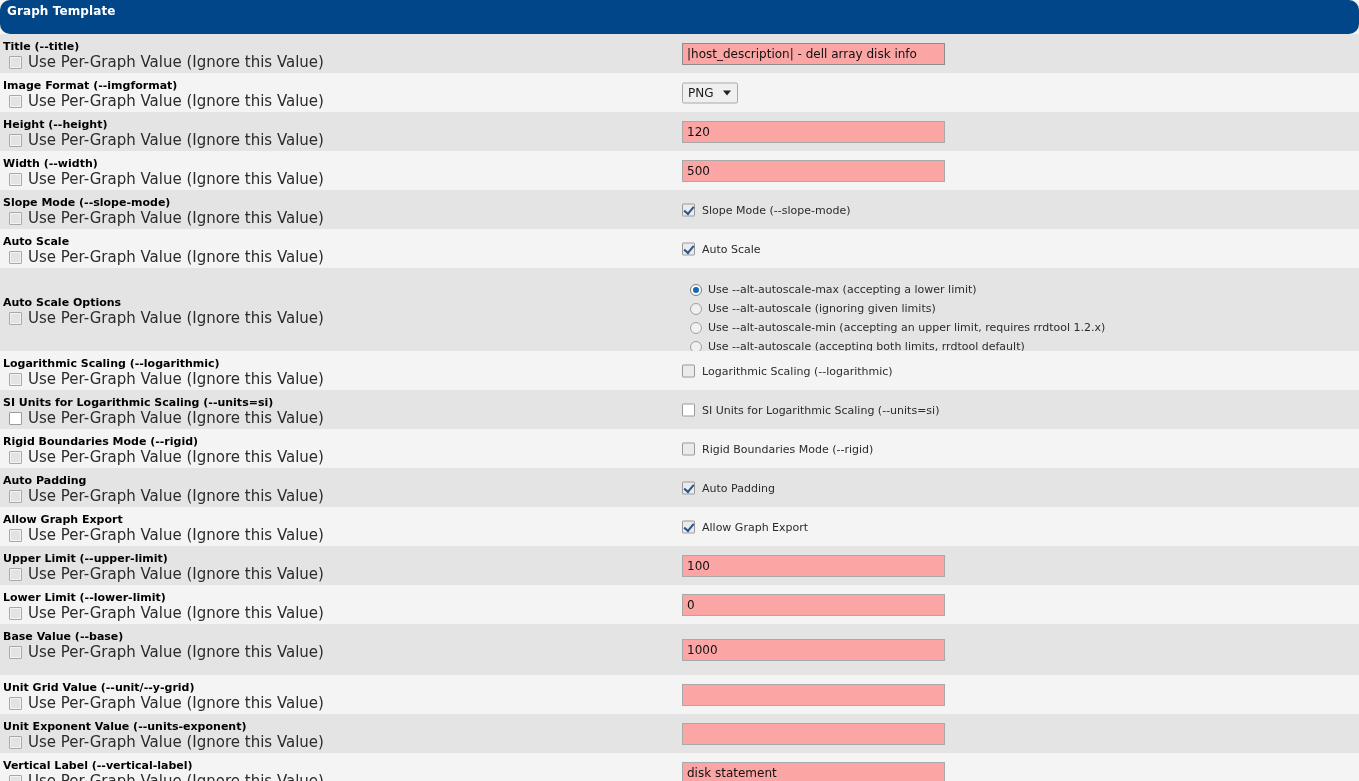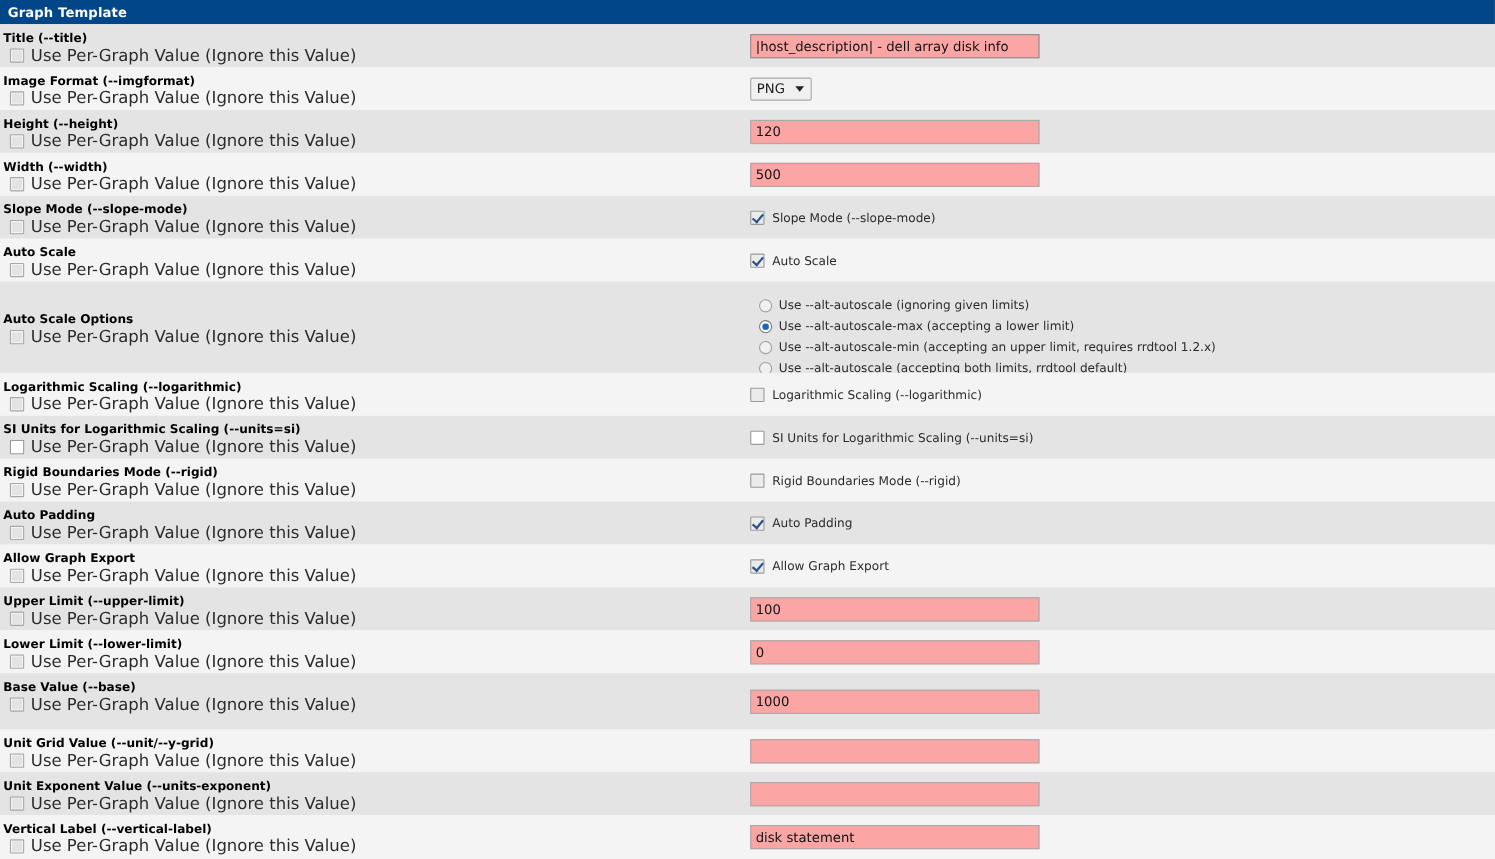--- a/index.html
+++ b/index.html
@@ -10,29 +10,30 @@
   }
   #page {
     width: 1359px;
     height: 781px;
     position: relative;
     overflow: hidden;
     background: #f4f4f4;
   }
   
   .panel-header {
-    height: 22px;
+    height: 34px;
     background: #014689;
     color: #ffffff;
     font-size: 12px;
     font-weight: bold;
     line-height: 22px;
     padding-left: 7px;
     letter-spacing: 0.1px;
     font-family: "DejaVu Sans", "Liberation Sans", sans-serif;
+    border-radius: 10px;
   }
   
   .row {
     display: flex;
     align-items: stretch;
     width: 100%;
     position: relative;
   }
   .row.odd  { background: #e4e4e4; }
   .row.even { background: #f4f4f4; }
@@ -288,26 +289,26 @@
         <div class="col-left" style="display: flex; flex-direction: column; justify-content: center;">
           <div class="field-label">Auto Scale Options</div>
           <div class="pergraph">
             <span class="cb disabled"></span>
             <span class="pergraph-label">Use Per-Graph Value (Ignore this Value)</span>
           </div>
         </div>
         <div class="col-right">
           <div class="radio-list" style="position: absolute; left: 0px; top: 6px;">
             <div class="radio-item" style="padding-left: 18px;">
+              <span class="rb selected"></span>
+              <span class="radio-label">Use --alt-autoscale-max (accepting a lower limit)</span>
+            </div>
+            <div class="radio-item" style="padding-left: 18px;">
               <span class="rb"></span>
               <span class="radio-label">Use --alt-autoscale (ignoring given limits)</span>
-            </div>
-            <div class="radio-item" style="padding-left: 18px;">
-              <span class="rb selected"></span>
-              <span class="radio-label">Use --alt-autoscale-max (accepting a lower limit)</span>
             </div>
             <div class="radio-item" style="padding-left: 18px;">
               <span class="rb"></span>
               <span class="radio-label">Use --alt-autoscale-min (accepting an upper limit, requires rrdtool 1.2.x)</span>
             </div>
             <div class="radio-item" style="padding-left: 18px;">
               <span class="rb"></span>
               <span class="radio-label">Use --alt-autoscale (accepting both limits, rrdtool default)</span>
             </div>
           </div>

